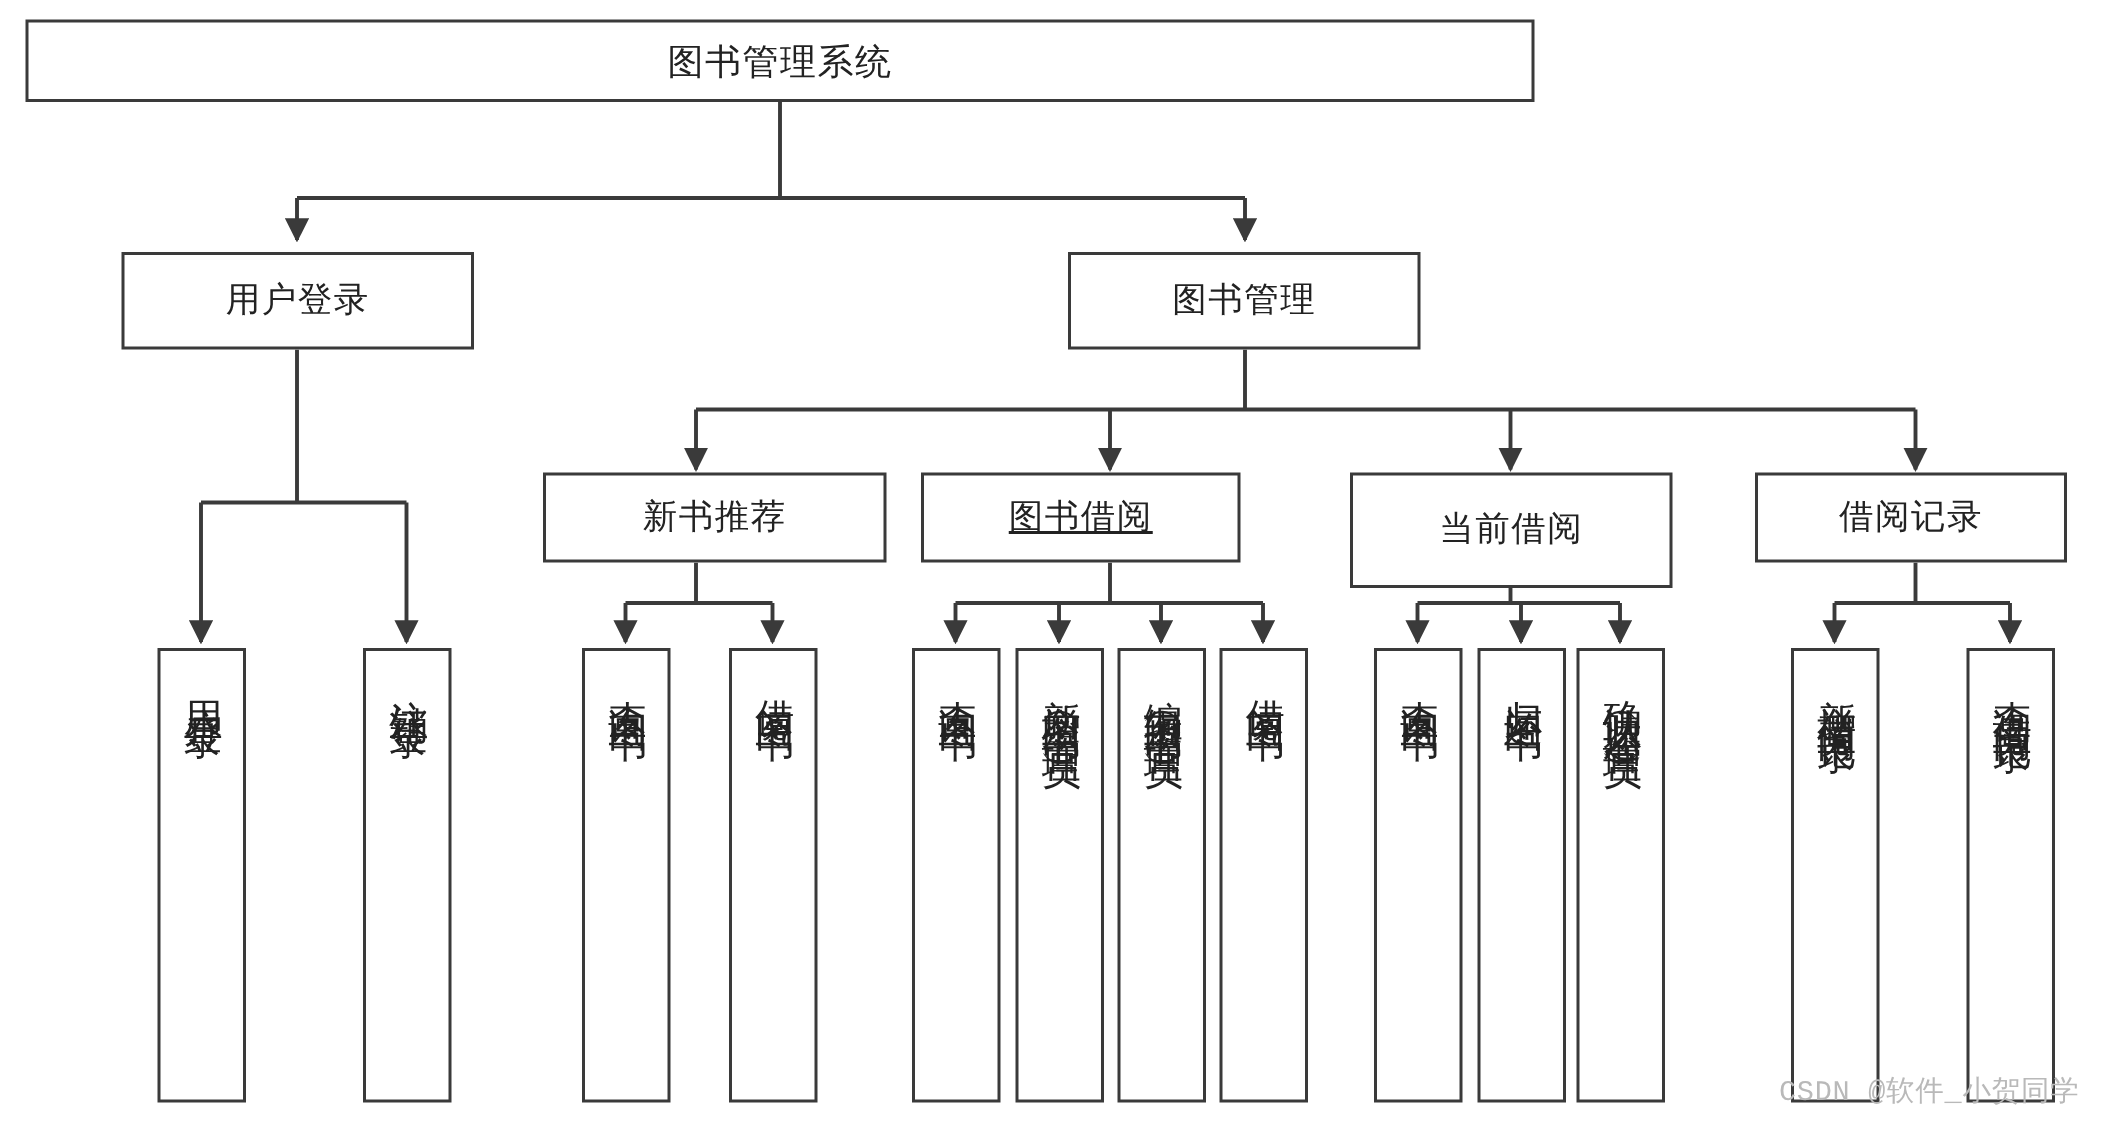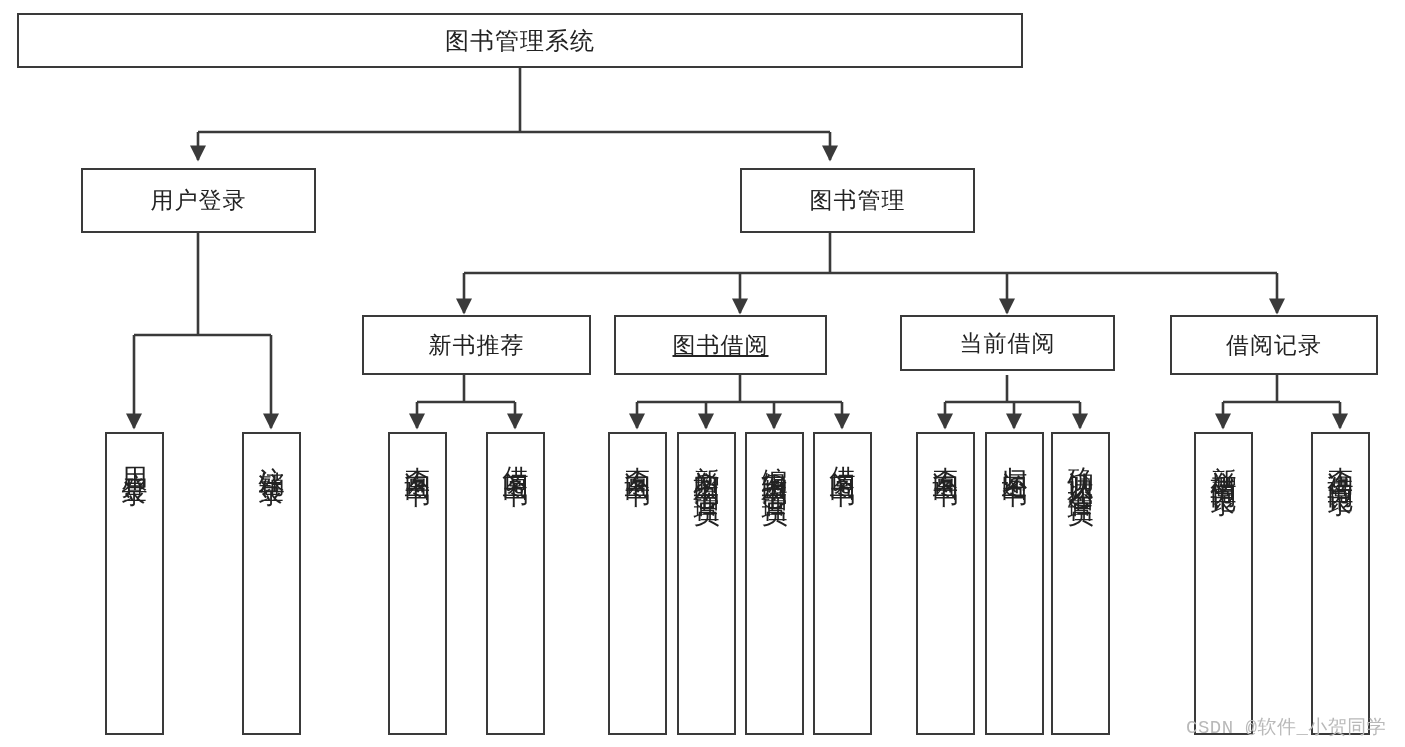--- a/index.html
+++ b/index.html
@@ -115,31 +115,31 @@
     </g>
   </svg>
 
   <div class="node horiz root" style="left:17px;top:13px;width:1006px;height:55px;">
     <span class="label">图书管理系统</span>
   </div>
 
   <div class="node horiz" style="left:81px;top:168px;width:235px;height:65px;">
     <span class="label">用户登录</span>
   </div>
-  <div class="node horiz" style="left:740px;top:168px;width:235px;height:65px;">
+  <div class="node horiz" style="left:712px;top:168px;width:235px;height:65px;">
     <span class="label">图书管理</span>
   </div>
 
   <div class="node horiz" style="left:362px;top:315px;width:229px;height:60px;">
     <span class="label">新书推荐</span>
   </div>
   <div class="node horiz" style="left:614px;top:315px;width:213px;height:60px;text-decoration:underline;">
     <span class="label">图书借阅</span>
   </div>
-  <div class="node horiz" style="left:900px;top:315px;width:215px;height:56px;">
+  <div class="node horiz" style="left:900px;top:315px;width:215px;height:77px;">
     <span class="label">当前借阅</span>
   </div>
   <div class="node horiz" style="left:1170px;top:315px;width:208px;height:60px;">
     <span class="label">借阅记录</span>
   </div>
 
   <div class="node vert" style="left:105px;top:432px;width:59px;height:303px;">
     <span class="label">用户登录</span>
   </div>
   <div class="node vert" style="left:242px;top:432px;width:59px;height:303px;">

